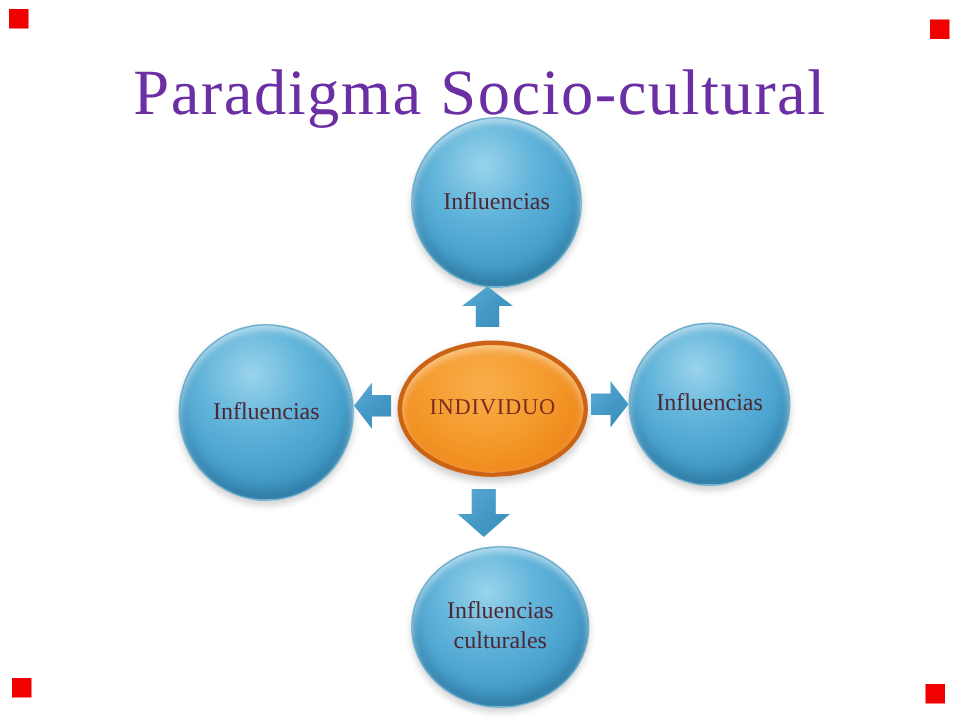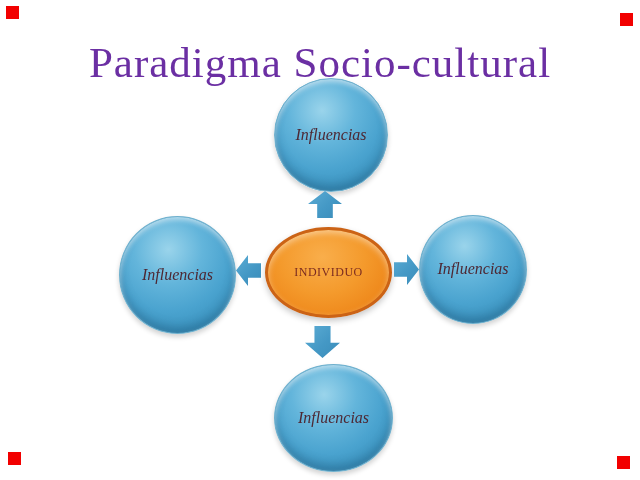--- a/index.html
+++ b/index.html
@@ -35,39 +35,39 @@
     border:1px solid #6FB0CD;
     box-shadow:inset 0 3px 5px rgba(255,255,255,0.55), inset 0 -6px 10px rgba(12,60,92,0.30), 0 3px 5px rgba(0,0,0,0.18);
     display:flex;align-items:center;justify-content:center;
     text-align:center;
   }
   .circle .label{
     color:#4D2834;
     font-size:16px;
     line-height:1.28;
   }
-  .circle .line{display:block;font-style:italic;}
+  .circle .line{display:block;}
   .c-top{left:274px;top:78px;width:112px;height:112px;}
   .c-left{left:119px;top:216px;width:115px;height:116px;}
   .c-right{left:419px;top:215px;width:106px;height:107px;}
   .c-bottom{left:274px;top:364px;width:117px;height:106px;}
   
   .ellipse{
     position:absolute;
     left:265px;top:227px;width:127px;height:91px;
     border-radius:50%;
     background:radial-gradient(ellipse at 45% 32%, #F9AE4B 0%, #F49A2C 45%, #EF8A1D 72%, #E27912 100%);
     border:3px solid #CB6316;
     box-shadow:inset 0 3px 6px rgba(255,255,255,0.45), 0 3px 6px rgba(0,0,0,0.22);
     display:flex;align-items:center;justify-content:center;
     box-sizing:border-box;
   }
   .ellipse .label{
     color:#7B2B20;
-    font-size:12px;
+    font-size:15px;
     letter-spacing:0.5px;
   }
   
   .arrow{position:absolute;}
   .arrow .shape{
     width:100%;height:100%;
     background:linear-gradient(135deg, #5CACD4 0%, #4498C5 55%, #3A8CB9 100%);
   }
   .a-up{left:308px;top:191px;width:34px;height:27px;}
   .a-up .shape{clip-path:polygon(50% 0%, 100% 48%, 73% 48%, 73% 100%, 27% 100%, 27% 48%, 0% 48%);}
@@ -98,20 +98,21 @@
 
   <div class="circle c-right">
     <div class="label">
       <span class="line">Influencias</span>
     </div>
   </div>
 
   <div class="circle c-bottom">
     <div class="label">
       <span class="line">Influencias</span>
+      <span class="line">culturales</span>
     </div>
   </div>
 
   <div class="circle c-left">
     <div class="label">
       <span class="line">Influencias</span>
     </div>
   </div>
 
   <div class="ellipse">

